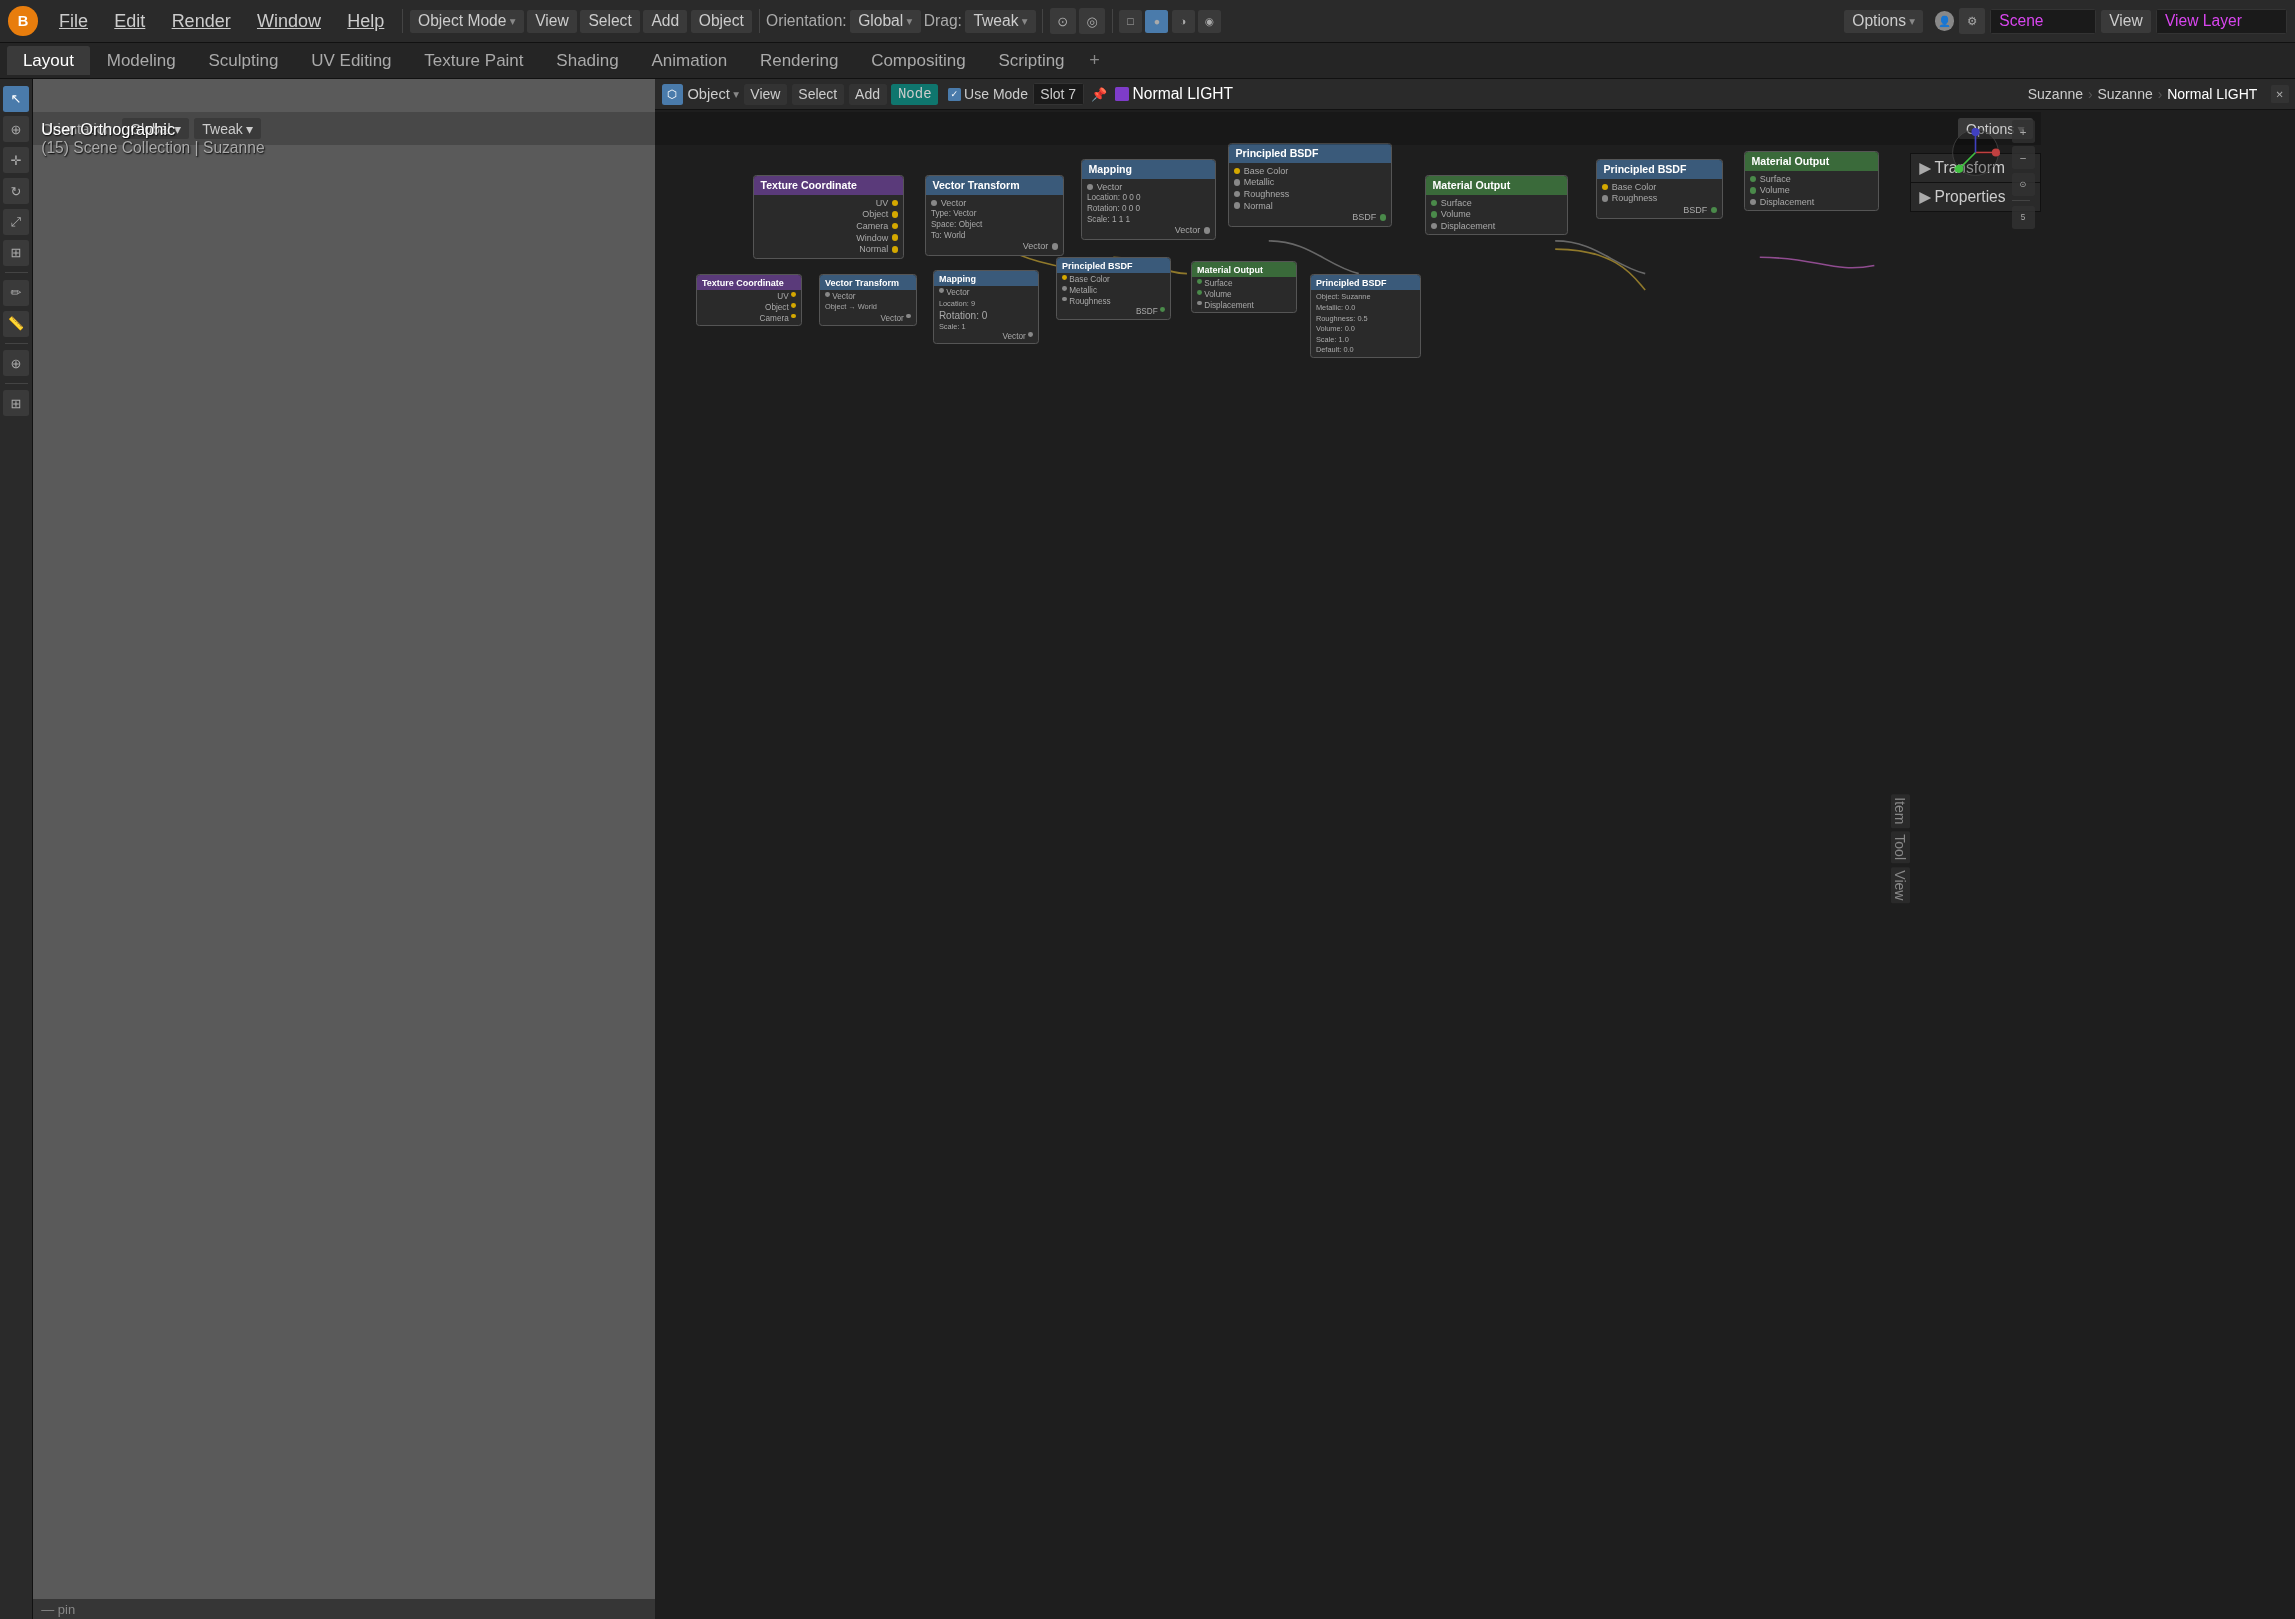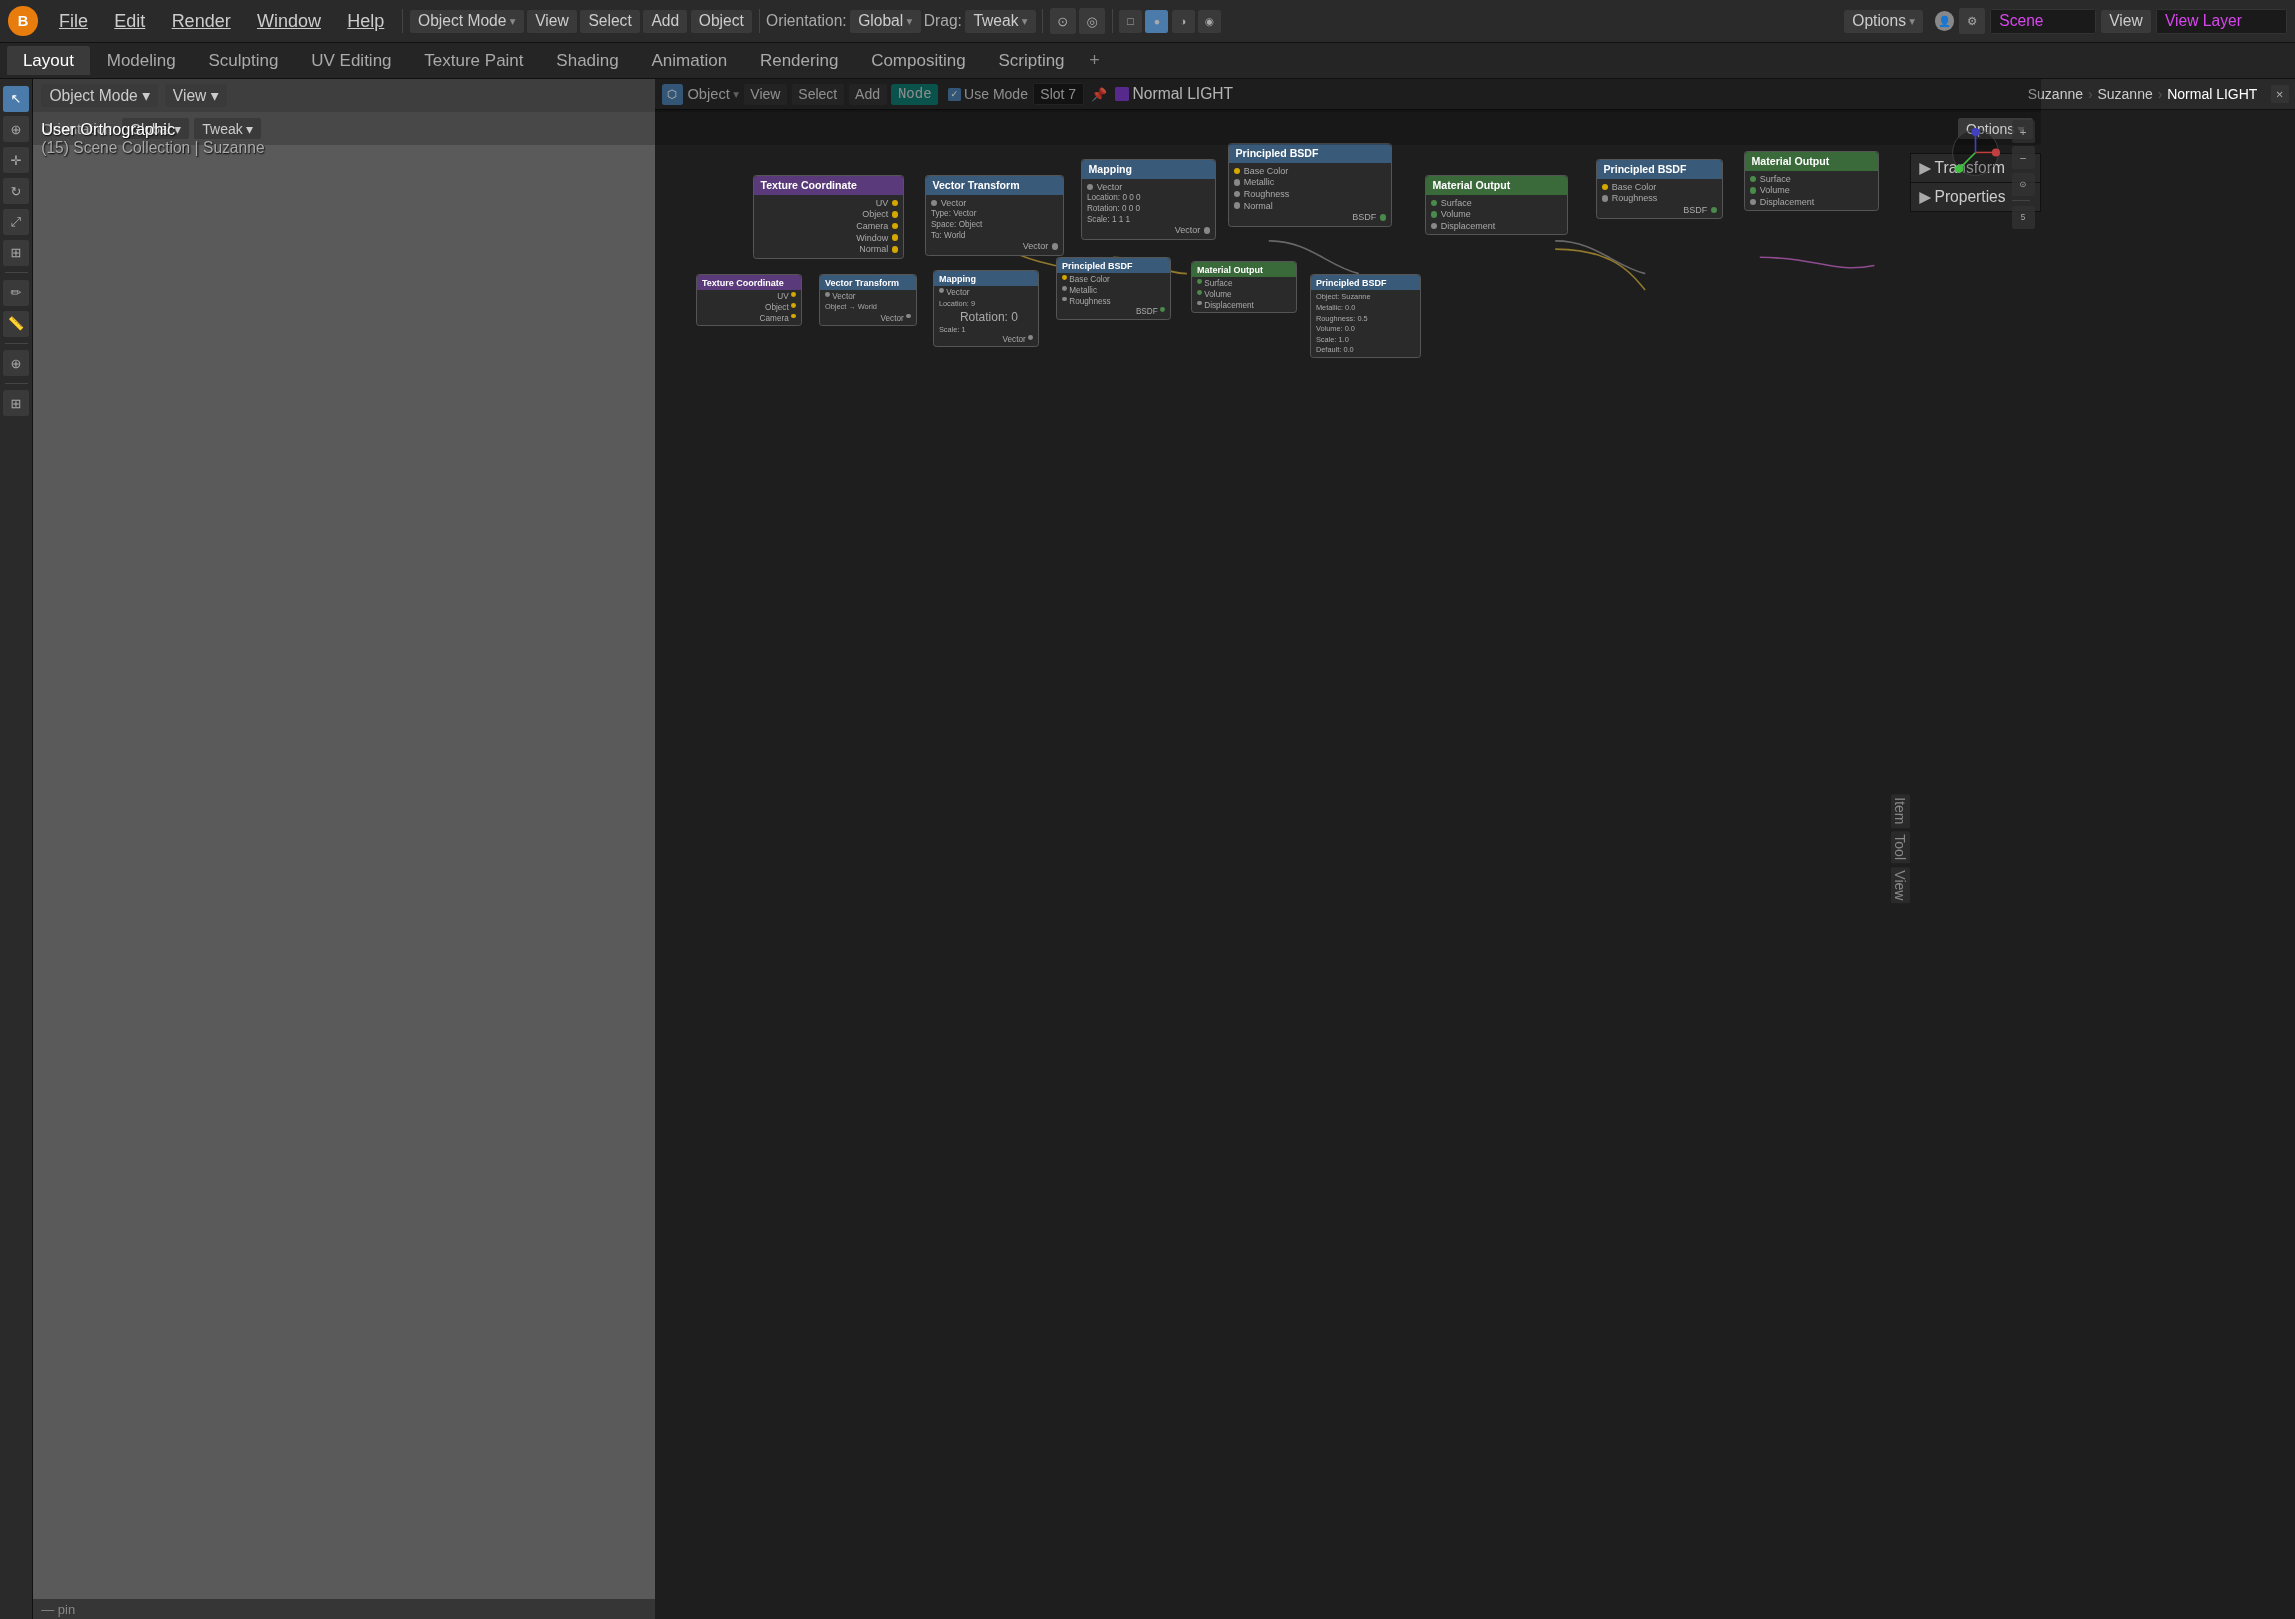--- a/index.html
+++ b/index.html
@@ -407,28 +407,20 @@
     <div class="tool-btn">✏</div>
     <div class="tool-btn">📏</div>
     <div class="tool-divider"></div>
     <div class="tool-btn">⊕</div>
     <div class="tool-divider"></div>
     <div class="tool-btn">⊞</div>
   </div>
 
   <div class="viewport-area">
 
-    <div class="viewport-header">
-      <div class="vp-btn">
-        <span>Object Mode</span> ▾
-      </div>
-      <div class="vp-btn">
-        <span>View</span> ▾
-      </div>
-    </div>
 
     <div class="vp-options-bar">
       <span style="font-size:14.7px;color:#aaa;">Orientation:</span>
       <div class="combo-btn" style="font-size:14px;">
         <span>Global</span>▾
       </div>
       <div class="combo-btn" style="font-size:14px;">
         <span>Tweak</span>▾
       </div>
       <div style="flex:1;"></div>
@@ -928,21 +920,21 @@
     </div>
 
     <div style="position:absolute;left:278px;top:160px;width:106px;background:#2a2a2a;border:0.8px solid #555;border-radius:3.3px;z-index:2;">
       <div style="background:#3a5a7a;padding:2.5px 4.9px;border-radius:3.3px 3.3px 0 0;font-size:9px;font-weight:bold;color:#fff;">Mapping</div>
       <div style="padding:1.6px 4.9px;font-size:8.2px;color:#aaa;">
         <div style="display:flex;gap:2.5px;padding:0.8px 0;">
           <div style="width:4.9px;height:4.9px;border-radius:50%;background:#888;"></div>
           <span>Vector</span>
         </div>
         <div style="font-size:7.4px;padding:0.8px 0;">Location: 9</div>
-        <div style="font-size:12px;padding:0.8px 0;margin-left:21px;">Rotation: 0</div>
+        <div style="font-size:10px;padding:0.8px 0;">Rotation: 0</div>
         <div style="font-size:7.4px;padding:0.8px 0;">Scale: 1</div>
         <div style="display:flex;justify-content:flex-end;gap:2.5px;">
           <span>Vector</span>
             <div style="width:4.9px;height:4.9px;border-radius:50%;background:#888;"></div>
         </div>
       </div>
     </div>
 
     <div style="position:absolute;left:401px;top:147px;width:115px;background:#2a2a2a;border:0.8px solid #555;border-radius:3.3px;z-index:2;">
       <div style="background:#3a5a7a;padding:2.5px 4.9px;border-radius:3.3px 3.3px 0 0;font-size:9px;font-weight:bold;color:#fff;">Principled BSDF</div>

